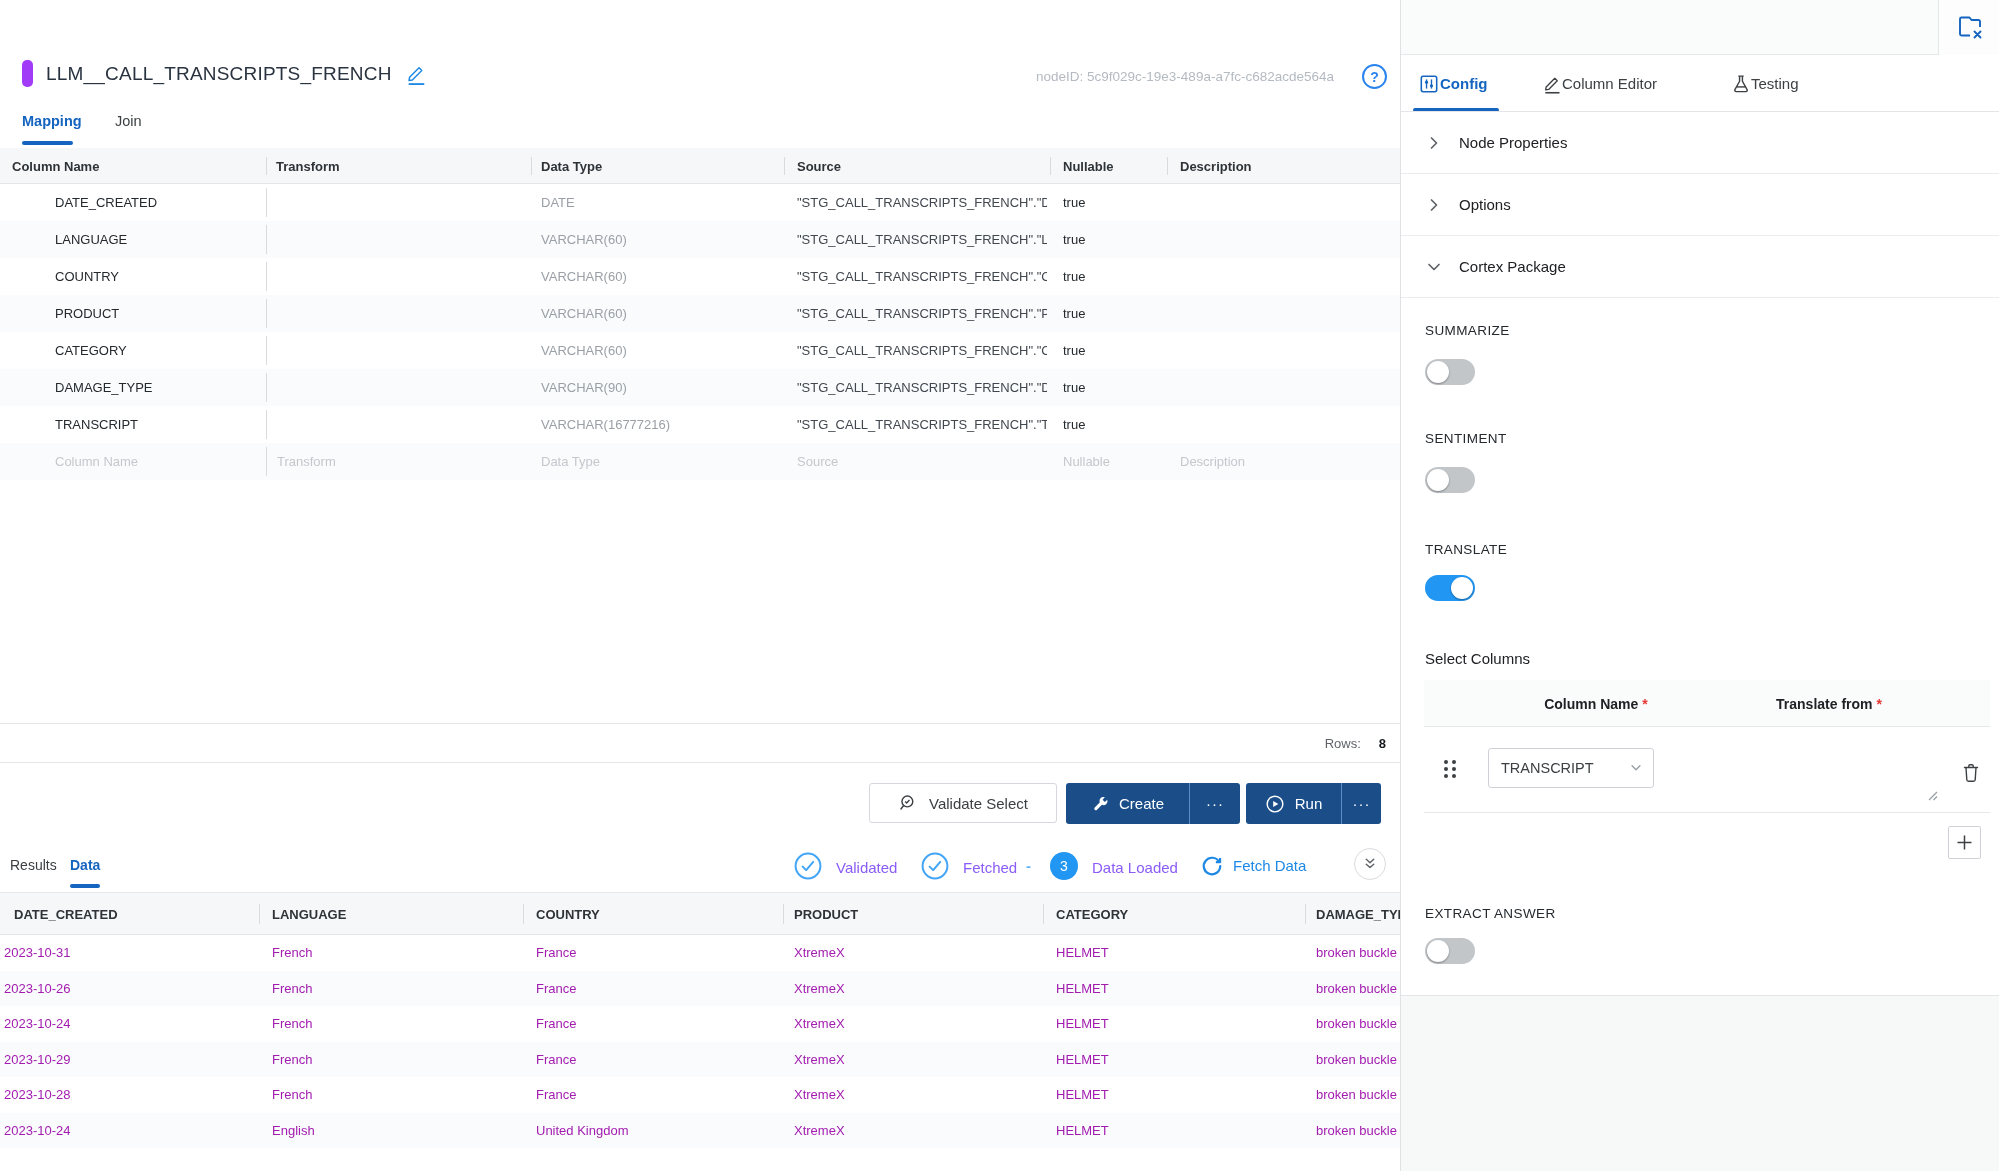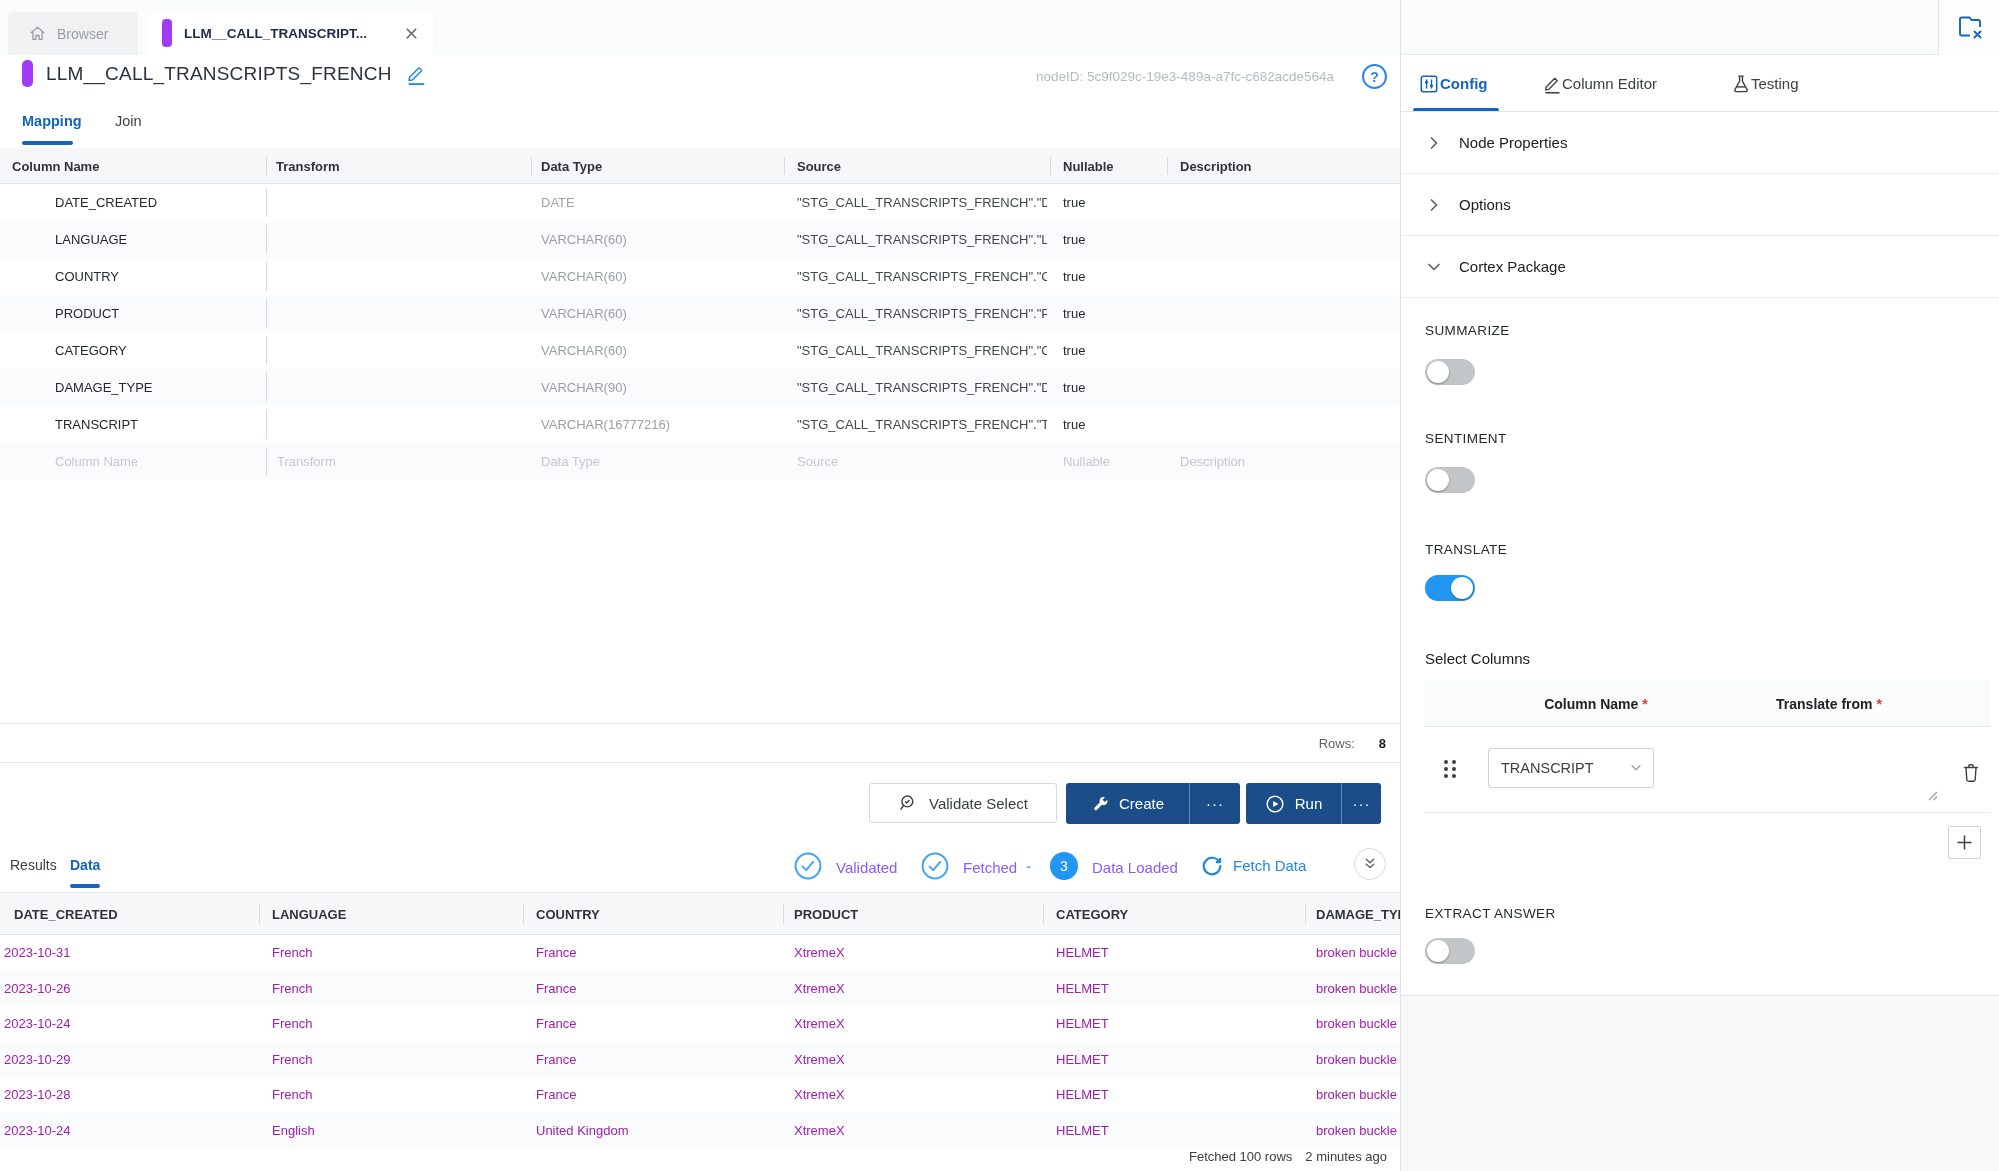--- a/index.html
+++ b/index.html
@@ -44,21 +44,21 @@
   .mc-xform { left:266px; width:265px; top:4px; height:29px; border-left:1px solid #d9dbde; }
   .mc-type { left:541px; color:#9aa0a6; }
   .mc-src  { left:797px; width:250px; overflow:hidden; color:#41474e; }
   .mc-null { left:1063px; color:#24292e; }
   .mc-desc { left:1180px; }
   .ph .mcell, .ph .mc-src, .ph .mc-type { color:#c4c8cd; }
   .ph .mc-name { left:55px; }
 
   
   #rows-bar { left:0; top:723px; width:1400px; height:40px; border-top:1px solid #e4e6e8; border-bottom:1px solid #e4e6e8;
-              display:flex; align-items:center; justify-content:flex-end; padding-right:14px; gap:24px; font-size:13px; }
+              display:flex; align-items:center; justify-content:flex-end; padding-right:14px; gap:18px; font-size:13px; }
   #rows-bar .lbl { color:#5f6368; }
   #rows-bar .cnt { color:#16191d; font-weight:bold; }
 
   .btn { position:absolute; display:flex; align-items:center; justify-content:center; gap:10px; cursor:pointer; }
   #btn-validate { left:869px; top:783px; width:188px; height:40px; background:#fff; border:1px solid #d5d8dc;
                   border-radius:3px; font-size:15px; color:#3c4043; }
   .navy { background:#1b4e89; color:#fff; }
   .split-main { border-radius:3px 0 0 3px; font-size:15px; }
   .split-menu { border-radius:0 3px 3px 0; border-left:1px solid #5b8fc4; font-size:15px; letter-spacing:1px; }
   #btn-create      { left:1066px; top:783px; width:123px; height:41px; }
@@ -133,39 +133,20 @@
   #panel-bottom-divider { position:absolute; left:0; top:995px; width:599px; height:1px; background:#e3e5e8; }
   #panel-bottom-gray { position:absolute; left:0; top:996px; width:599px; height:175px; background:#f7f8f8; }
 
   svg { display:block; }
 </style>
 </head>
 <body>
 
 <div id="app">
 
-  <div id="topbar" class="abs">
-    <div class="tab-browser abs">
-      <span>
-        <svg width="19" height="19" viewBox="0 0 24 24">
-            <path d="M3.5 11.5 L12 4 L20.5 11.5 M6.3 9.8 V19.5 H10 V14.5 H14 V19.5 H17.7 V9.8" fill="none" stroke="#9aa0a6" stroke-width="1.7" stroke-linejoin="round"></path>
-          </svg>
-      </span>
-      <span>Browser</span>
-    </div>
-    <div class="tab-active abs">
-      <span class="node-bar"></span>
-      <span class="tab-label">LLM__CALL_TRANSCRIPT...</span>
-      <span class="close">
-        <svg width="15" height="15" viewBox="0 0 16 16">
-            <path d="M3 3 L13 13 M13 3 L3 13" stroke="#5f6368" stroke-width="1.6"></path>
-          </svg>
-      </span>
-    </div>
-  </div>
 
   <div id="hdr-title" class="abs">
     <span class="bar"></span>
     <h1>LLM__CALL_TRANSCRIPTS_FRENCH</h1>
     <span>
       <svg width="22" height="24" viewBox="0 0 24 26">
           <path d="M5 16.5 L15.3 6.2 L18.3 9.2 L8 19.5 L4.4 20.1 Z" fill="none" stroke="#1e88e5" stroke-width="1.6" stroke-linejoin="round"></path>
           <line x1="4" y1="24" x2="21" y2="24" stroke="#1e88e5" stroke-width="2"></line>
         </svg>
     </span>
@@ -385,24 +366,20 @@
   </div>
   <div class="drow zeb" style="top:1112.5px">
     <div class="dcell dc1">2023-10-24</div>
     <div class="dcell dc2">English</div>
     <div class="dcell dc3">United Kingdom</div>
     <div class="dcell dc4">XtremeX</div>
     <div class="dcell dc5">HELMET</div>
     <div class="dcell dc6">broken buckle</div>
   </div>
 
-  <div id="data-footer" class="abs">
-    <span>Fetched 100 rows</span>
-    <span>2 minutes ago</span>
-  </div>
 
   <div id="panel" class="abs">
     <div id="panel-strip" class="abs">
       <div class="icbox">
         <svg width="30" height="30" viewBox="0 0 30 30">
             <path d="M25 14 v-5.5 a1.5 1.5 0 0 0-1.5-1.5 h-7 l-2-2.5 h-8 a1.5 1.5 0 0 0-1.5 1.5 v15 a1.5 1.5 0 0 0 1.5 1.5 h8.5" fill="none" stroke="#1565c0" stroke-width="1.9" stroke-linejoin="round"></path>
             <path d="M19.5 18.5 l6 6 M25.5 18.5 l-6 6" stroke="#1565c0" stroke-width="1.9" stroke-linecap="round"></path>
           </svg>
       </div>
     </div>

